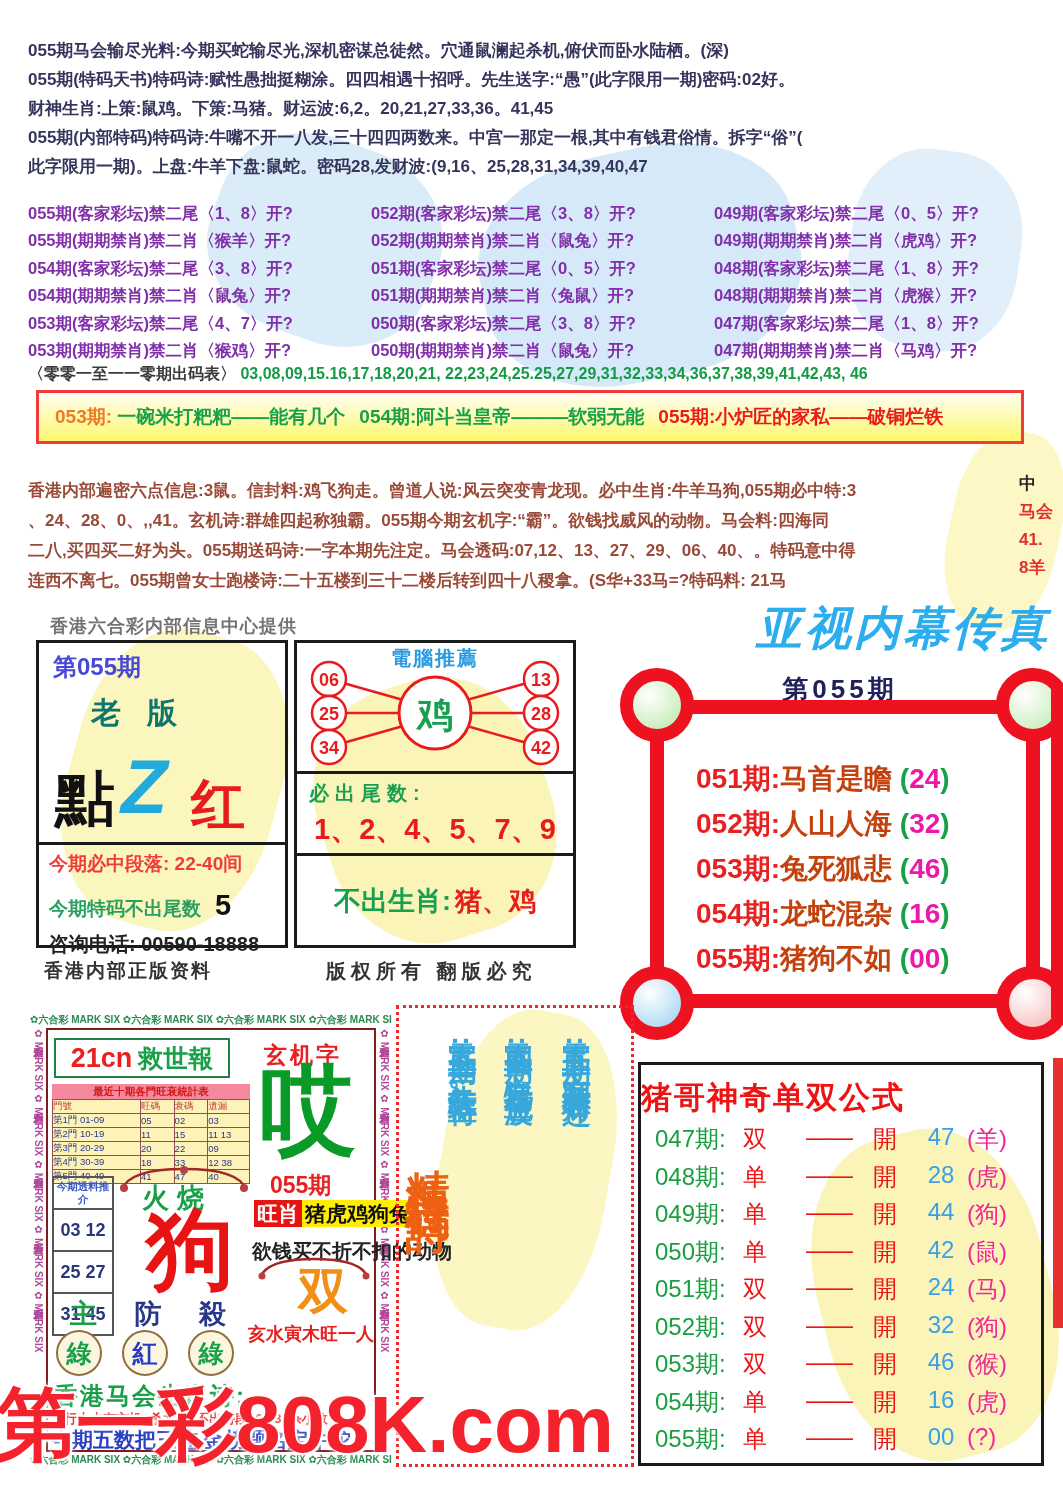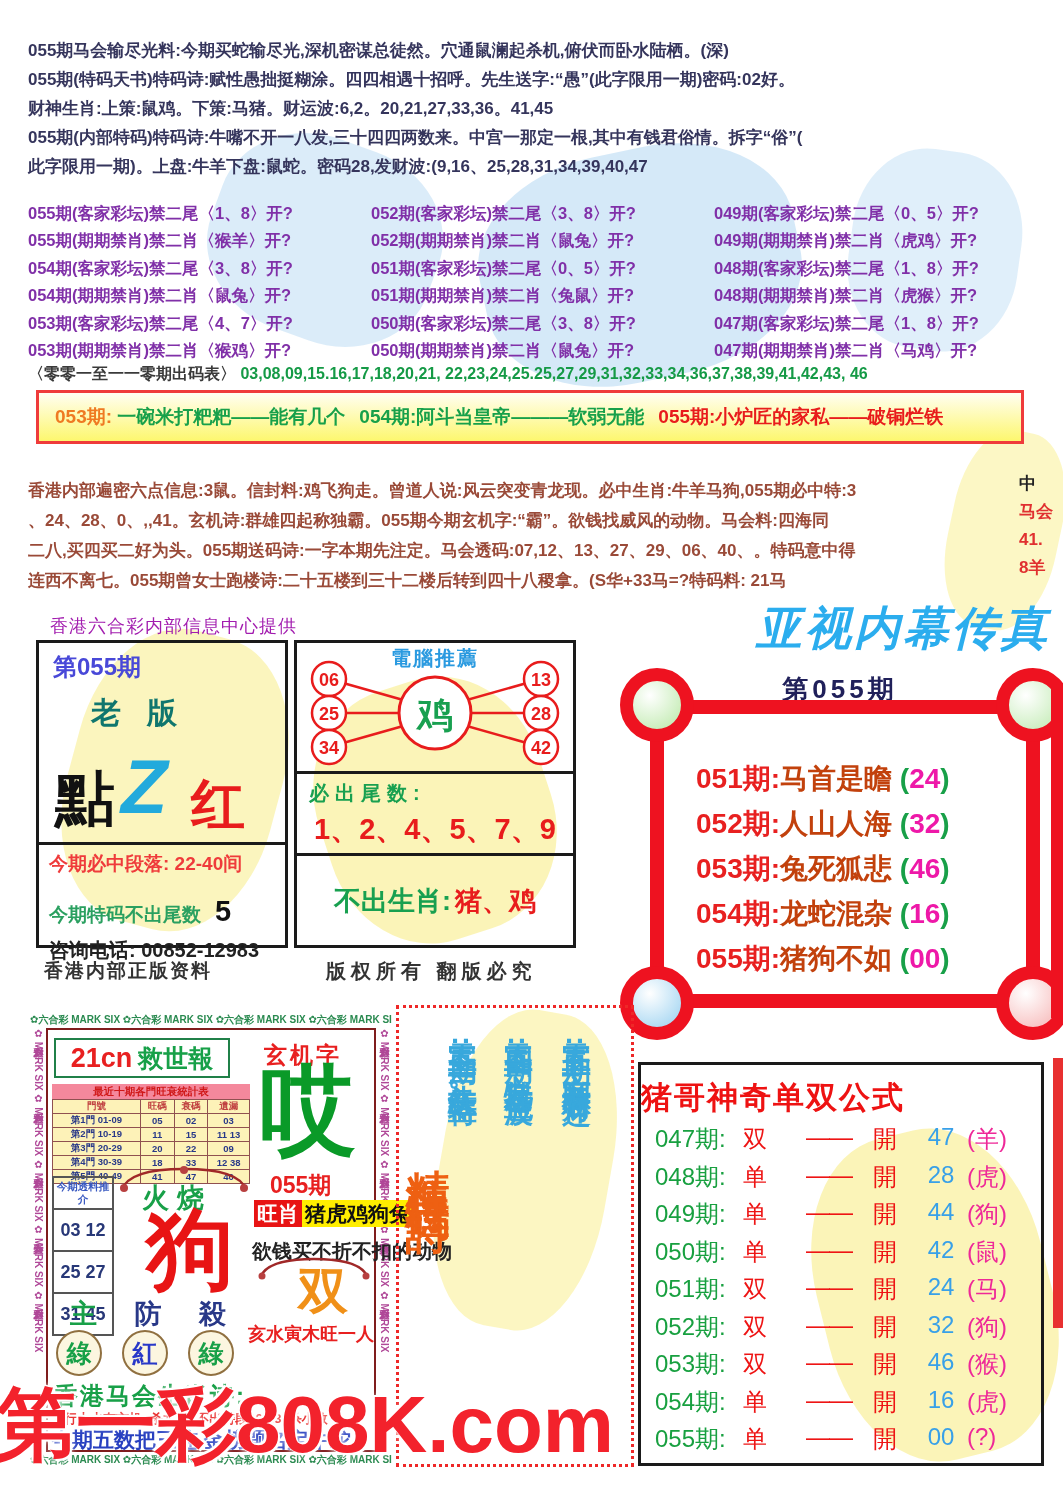--- a/index.html
+++ b/index.html
@@ -21,30 +21,30 @@
   
   .riddlebox{left:36px;top:390px;width:988px;height:54px;border:3px solid #ef3b3b;
     background:linear-gradient(180deg,#fffef2 0%,#fdf76e 100%);display:flex;align-items:center;
     gap:14px;padding:0 16px;font-size:19px;white-space:nowrap}
   .r1l{color:#ef7a22}.r1t,.r2{color:#17a04a}.r3{color:#e81c1c}
   
   .infoline{font-size:17px;line-height:30px;color:#9a4a38;white-space:nowrap}
   .edgenote{line-height:28px;font-size:17px}
   .edgenote .k{color:#222}.edgenote .r{color:#e03030}
   
-  .lbhead{left:50px;top:614px;color:#a21caf;font-size:18px;font-weight:400;letter-spacing:1px}
+  .lbhead{left:50px;top:614px;color:#737373;font-size:18px;font-weight:700;letter-spacing:1px}
   .leftbox{left:36px;top:640px;width:252px;height:308px;border:3px solid #1a1a1a}
   .lb-issue{left:14px;top:8px;font-size:24px;color:#4848d8;font-weight:600}
   .lb-laoban{left:52px;top:50px;font-size:30px;font-weight:900;color:#0f766e;letter-spacing:26px}
   .lb-dian{left:16px;top:116px;font-size:60px;font-weight:900;color:#111}
   .lb-z{left:82px;top:100px;font-size:76px;font-weight:800;color:#22aadc;font-style:italic}
   .lb-hong{left:152px;top:126px;font-size:54px;color:#e81c1c}
   .lb-sub{left:0;top:199px;width:246px;border-top:3px solid #1a1a1a;padding:6px 10px 0 10px}
   .lb-duan{color:#ef3b3b;font-size:19px;font-weight:800;white-space:nowrap}
-  .lb-tex{color:#2aa060;font-size:19px;font-weight:800;margin-top:18px;white-space:nowrap}
+  .lb-tex{color:#2aa060;font-size:19px;font-weight:800;margin-top:12px;white-space:nowrap}
   .lb-tex .five{color:#111;font-size:29px;margin-left:14px;font-weight:700}
   .lb-phone{color:#222;font-size:20px;margin-top:9px;white-space:nowrap}
   .lbfoot{left:44px;top:958px;color:#333;font-size:19px;letter-spacing:2px}
   
   .midbox{left:294px;top:640px;width:282px;height:308px;border:3px solid #1a1a1a}
   .mb-s1{position:relative;height:128px}
   .mb-title{position:absolute;left:0;top:2px;width:100%;text-align:center;color:#2a9ae0;
     font-size:20px;font-weight:800;letter-spacing:2px}
   .mb-s2{position:relative;height:82px;border-top:3px solid #1a1a1a}
   .mb-bichu-l{position:absolute;left:12px;top:6px;color:#18a050;font-size:20px;font-weight:800;letter-spacing:6px;white-space:nowrap}
@@ -72,21 +72,21 @@
   .strip.v{top:16px;height:424px;width:16px;writing-mode:vertical-rl;line-height:16px;color:#b04898}
   .jsb-inner{position:absolute;inset:16px;border:2px solid #7f1d1d;background:#fff}
   .j21{position:absolute;left:6px;top:8px;width:176px;height:40px;border:2.5px solid #208048;
     display:flex;align-items:center;justify-content:center;gap:6px;white-space:nowrap}
   .j21 .b{color:#e82020;font-size:27px;font-weight:800}.j21 .p{color:#17a048;font-size:25px;font-weight:800}
   .jxl{position:absolute;left:216px;top:10px;color:#e82020;font-size:23px;font-weight:800;letter-spacing:3px}
   .jai{position:absolute;left:212px;top:32px;color:#0a9a28;font-size:96px;font-weight:700;line-height:1}
   .jtablewrap{position:absolute;left:4px;top:54px;width:198px}
   .jtitle{background:#f4889c;color:#d01818;font-size:10.5px;height:15px;line-height:15px;text-align:center;white-space:nowrap;overflow:hidden}
   table.jt{width:100%;border-collapse:collapse;font-size:9.5px;color:#283888;background:#fdf2b8}
-  table.jt td,table.jt th{border:1px solid #905050;text-align:center;height:12px;font-weight:700;white-space:nowrap}
+  table.jt td,table.jt th{border:1px solid #905050;text-align:left;height:12px;font-weight:400;white-space:nowrap}
   table.jt th{color:#c04040}
   .jtou{position:absolute;left:4px;top:146px;width:62px}
   .jtou .hd{border:2px solid #555;font-size:10.5px;color:#3858c0;text-align:center;padding:2px 0;line-height:13px}
   .jtou .cell{border:2px solid #555;border-top:none;height:42px;display:flex;align-items:center;justify-content:center;
     font-size:18px;color:#283878;font-weight:800;white-space:nowrap}
   .jhuo{position:absolute;left:94px;top:150px;color:#18a048;font-size:27px;font-weight:800;letter-spacing:8px}
   .jgou{position:absolute;left:98px;top:176px;color:#e81414;font-size:88px;font-weight:900;line-height:1}
   .jissue{position:absolute;left:222px;top:140px;color:#e82020;font-size:23px}
   .jwx{position:absolute;left:206px;top:170px;white-space:nowrap;font-size:21px;font-weight:800}
   .jwx .lab{background:#e81414;color:#fff;padding:2px 3px}
@@ -204,21 +204,21 @@
     <div class="abs lbhead">香港六合彩内部信息中心提供</div>
     <div class="abs leftbox">
       <div class="abs lb-issue">第055期</div>
       <div class="abs lb-laoban">老版</div>
       <div class="abs lb-dian">點</div>
       <div class="abs lb-z">Z</div>
       <div class="abs lb-hong">红</div>
       <div class="abs lb-sub">
         <div class="lb-duan">今期必中段落: 22-40间</div>
         <div class="lb-tex"><span>今期特码不出尾数</span><span class="five">5</span></div>
-        <div class="lb-phone">咨询电话: 00852-12983</div>
+        <div class="lb-phone">咨询电话: 00590-18888</div>
       </div>
     </div>
     <div class="abs lbfoot">香港内部正版资料</div>
 
     <div class="abs midbox">
       <div class="mb-s1">
         <svg width="276" height="126" style="position:absolute;left:0;top:0">
           <line x1="32" y1="36" x2="138" y2="66" stroke="#e81c1c" stroke-width="2.5"></line>
           <line x1="32" y1="70" x2="138" y2="70" stroke="#e81c1c" stroke-width="2.5"></line>
           <line x1="32" y1="104" x2="138" y2="74" stroke="#e81c1c" stroke-width="2.5"></line>

